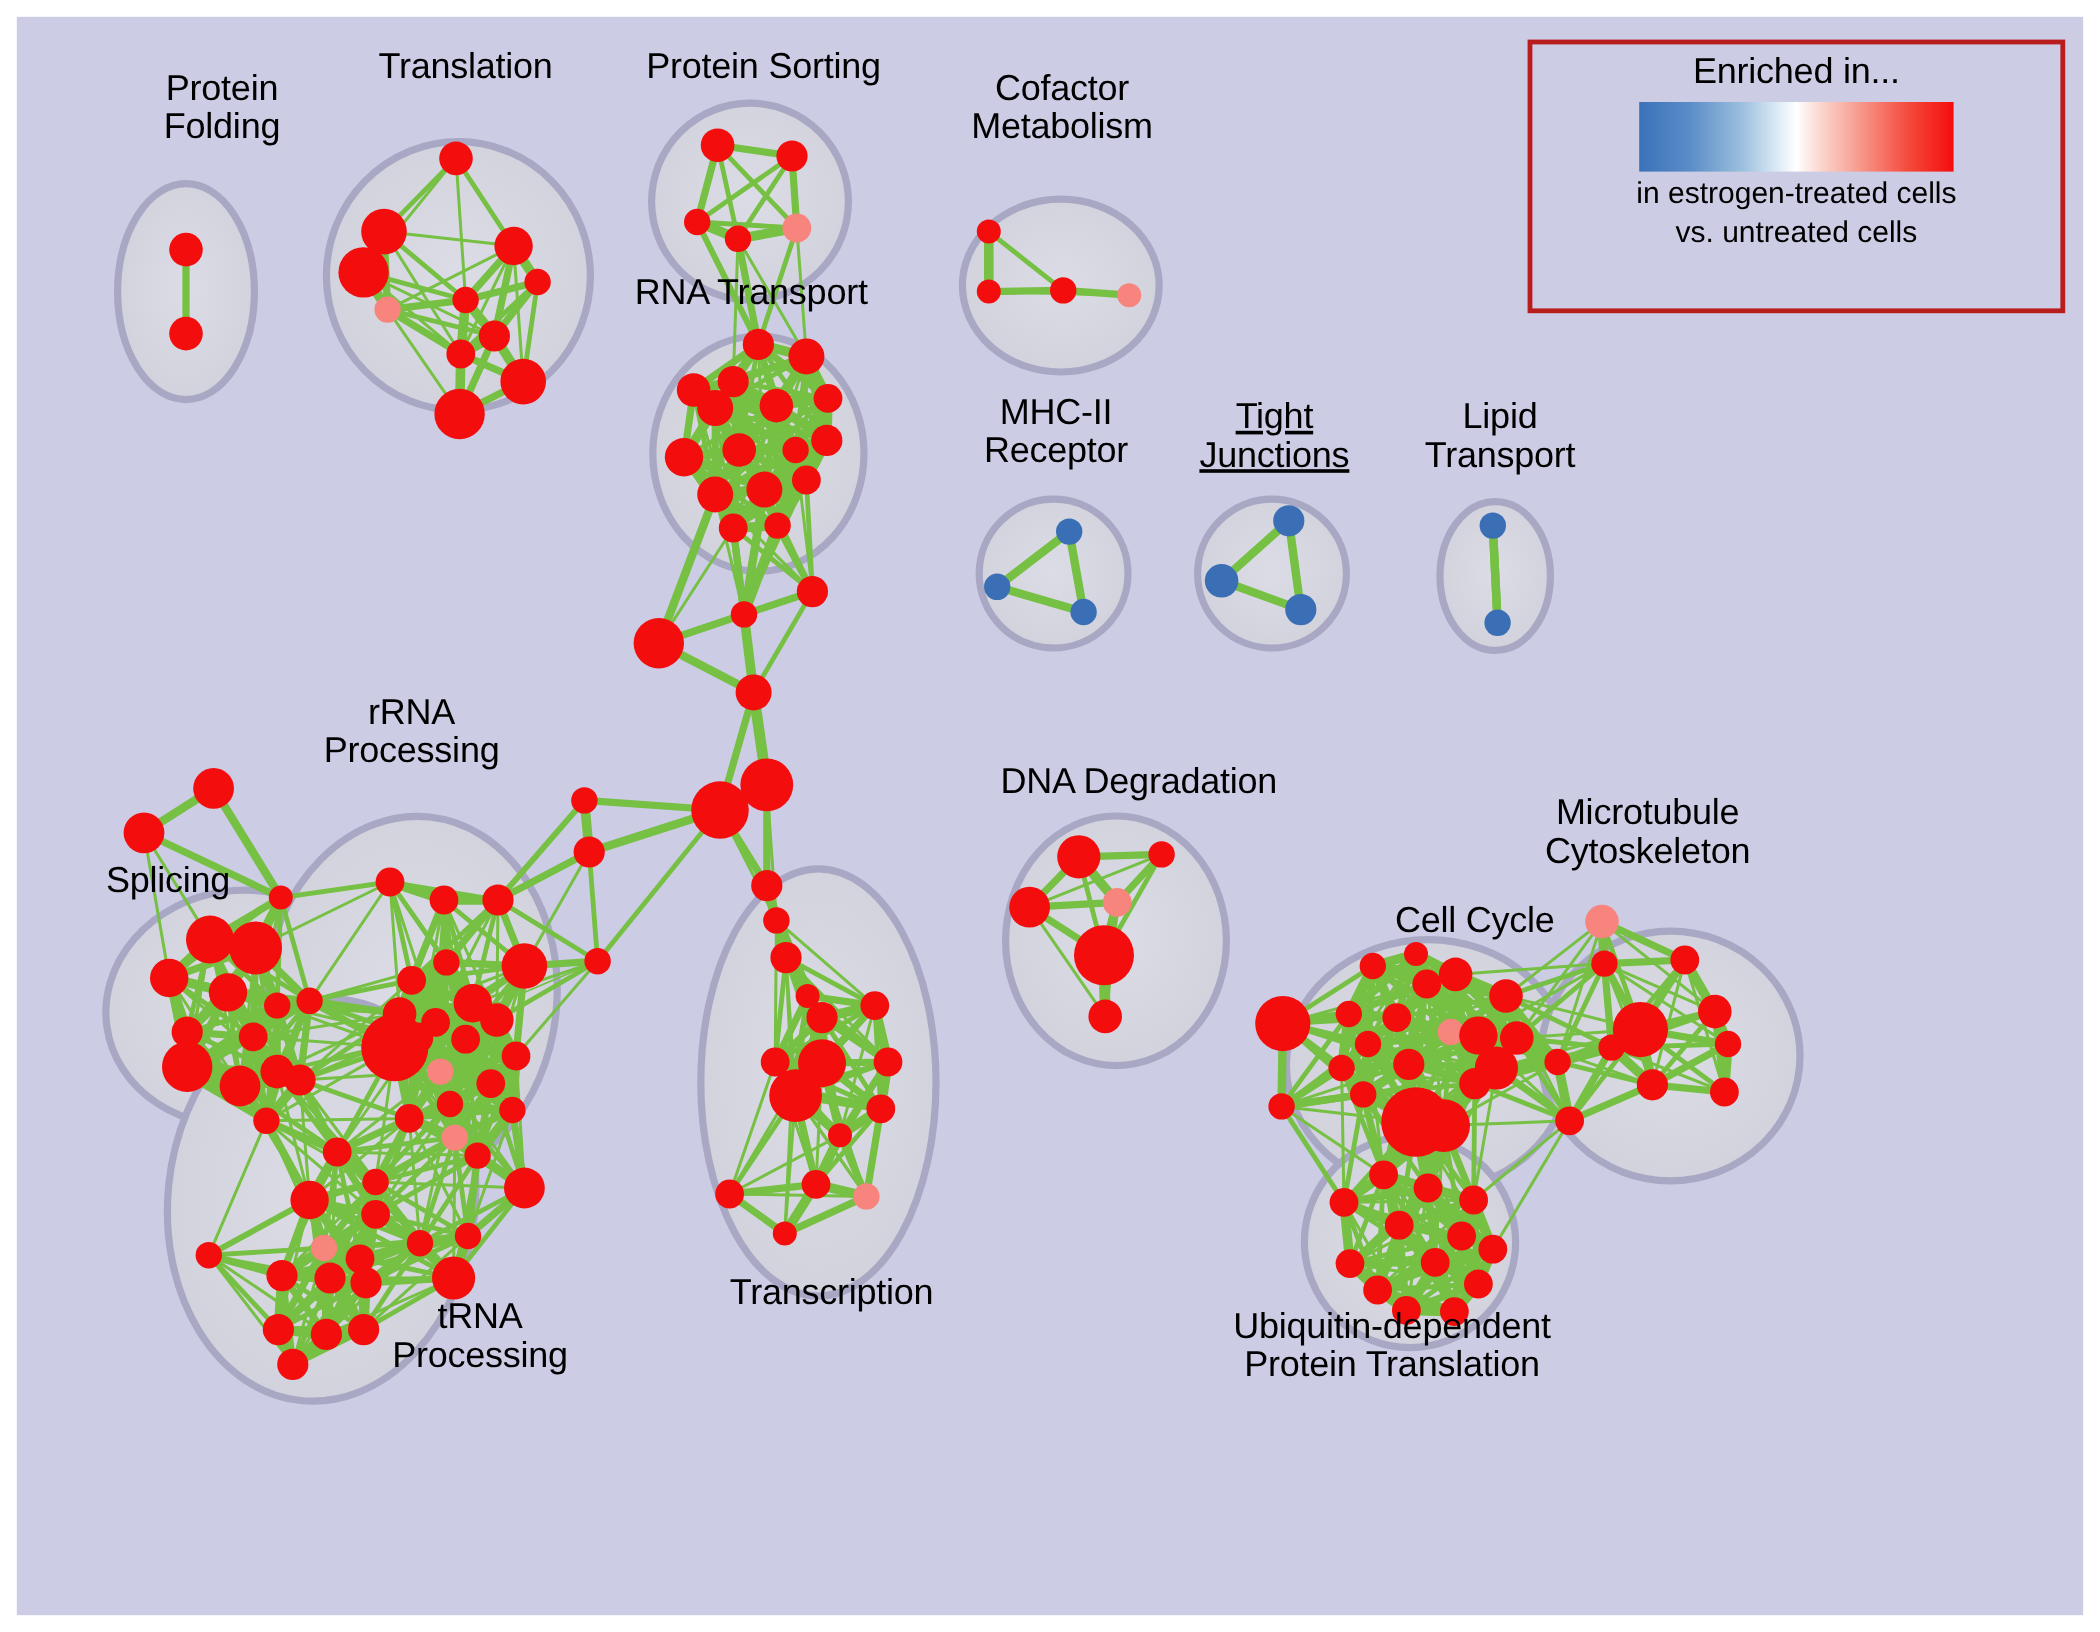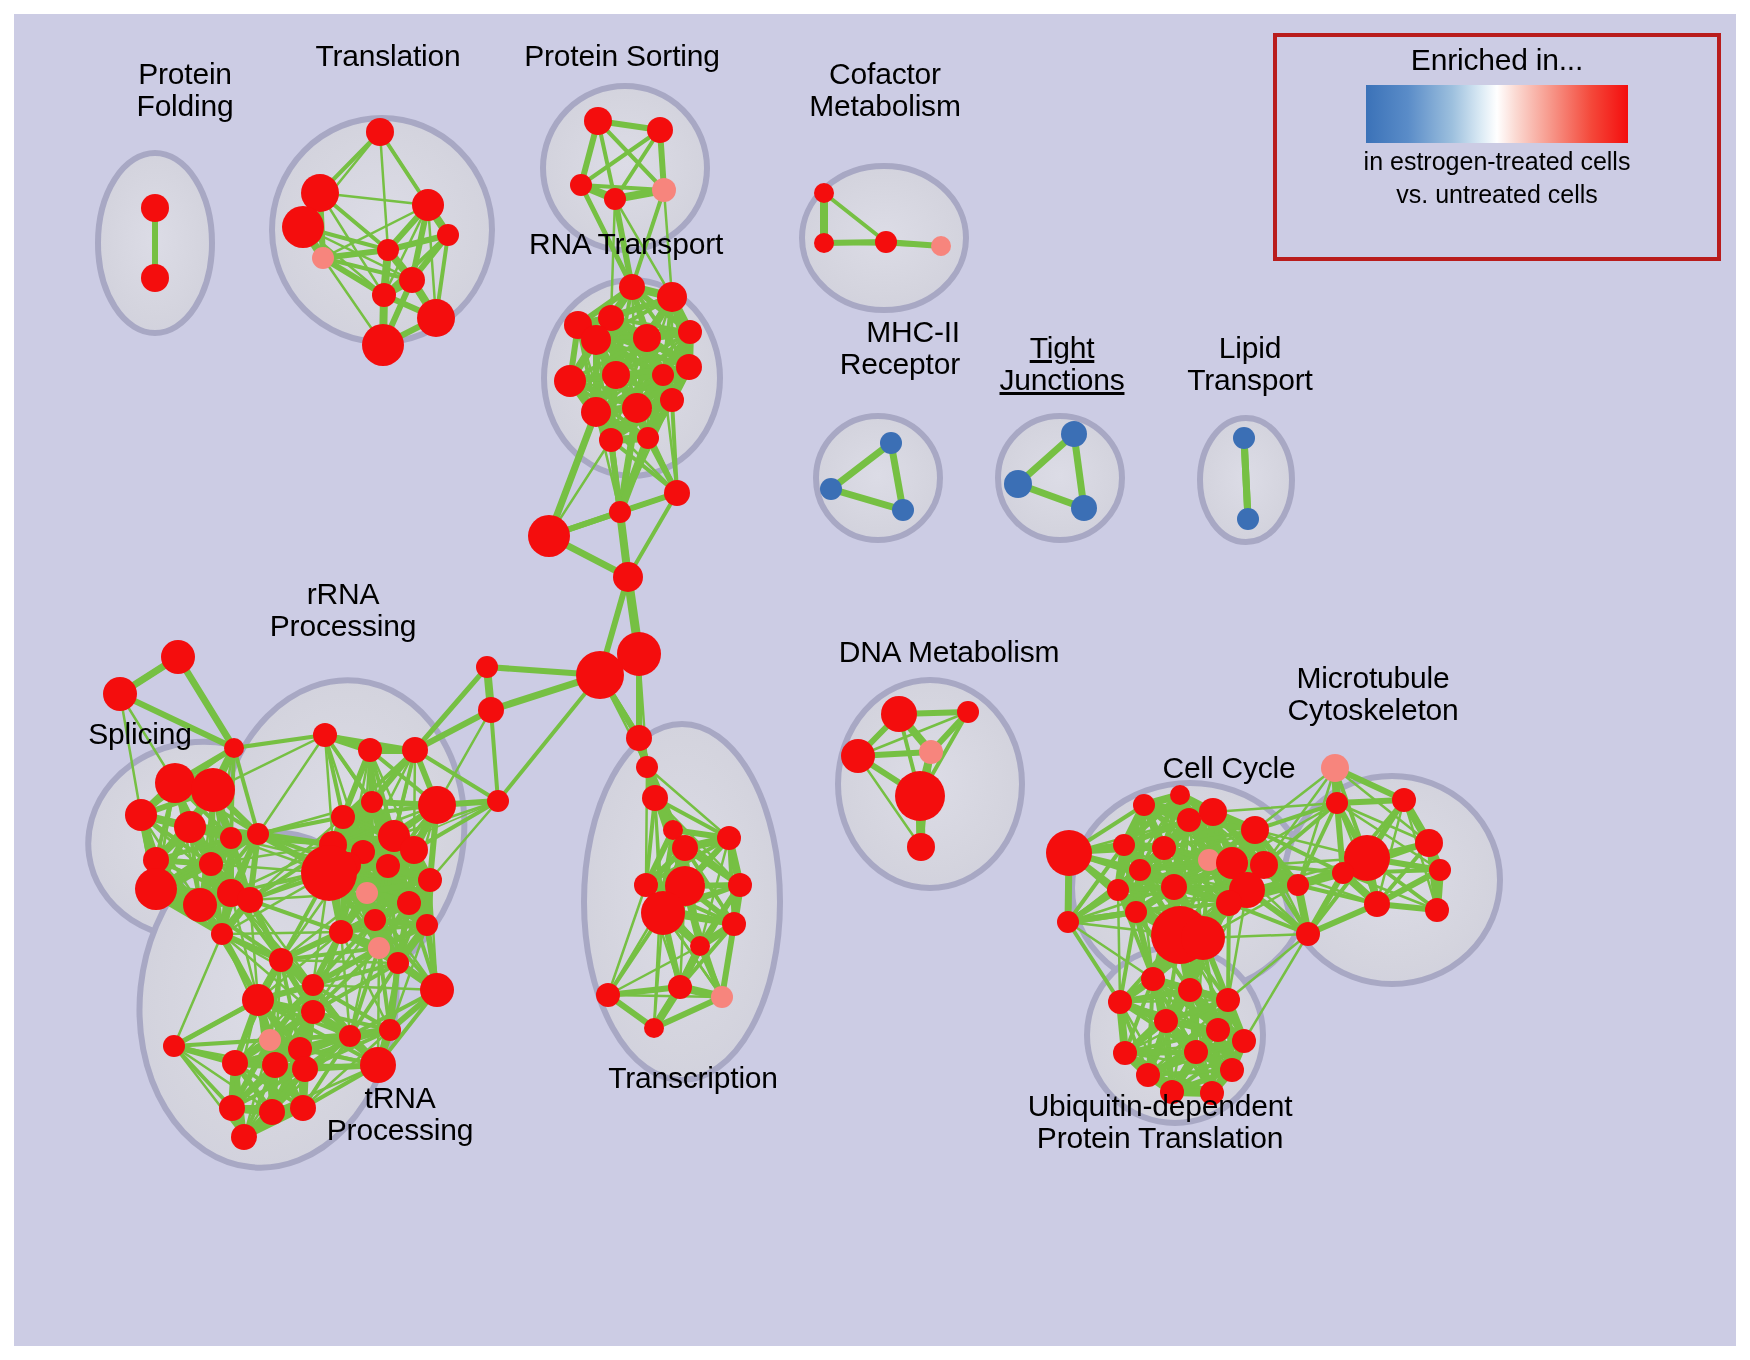--- a/index.html
+++ b/index.html
@@ -1409,37 +1409,37 @@
         <circle cx="1232" cy="1070" r="12" fill="#f40d0d"></circle>
         <circle cx="1172" cy="1092" r="12" fill="#f40d0d"></circle>
         <circle cx="1212" cy="1093" r="12" fill="#f40d0d"></circle>
       </g>
   </svg>
 
   <div id="labels">
       <div class="cl-label" style="left: 90px; top: 58px; width: 190px;">Protein
 Folding</div>
       <div class="cl-label" style="left: 288px; top: 40px; width: 200px;">Translation</div>
-      <div class="cl-label" style="left: 497px; top: 40px; width: 250px;">Protein Sorting</div>
+      <div class="cl-label" style="left: 484px; top: 40px; width: 250px; text-align: right;">Protein Sorting</div>
       <div class="cl-label" style="left: 498px; top: 228px; width: 256px;">RNA Transport</div>
       <div class="cl-label" style="left: 790px; top: 58px; width: 190px;">Cofactor
 Metabolism</div>
-      <div class="cl-label" style="left: 800px; top: 316px; width: 160px; text-align: right;">MHC-II
+      <div class="cl-label" style="left: 800px; top: 328px; width: 160px;">MHC-II
 Receptor</div>
       <div class="cl-label" style="left: 988px; top: 332px; width: 148px; text-decoration: underline;">Tight
 Junctions</div>
       <div class="cl-label" style="left: 1172px; top: 332px; width: 156px;">Lipid
 Transport</div>
       <div class="cl-label" style="left: 60px; top: 718px; width: 160px;">Splicing</div>
       <div class="cl-label" style="left: 248px; top: 578px; width: 190px;">rRNA
 Processing</div>
       <div class="cl-label" style="left: 310px; top: 1082px; width: 180px;">tRNA
 Processing</div>
       <div class="cl-label" style="left: 580px; top: 1062px; width: 226px;">Transcription</div>
-      <div class="cl-label" style="left: 822px; top: 636px; width: 254px;">DNA Metabolism</div>
+      <div class="cl-label" style="left: 822px; top: 636px; width: 254px;">DNA Degradation</div>
       <div class="cl-label" style="left: 1139px; top: 752px; width: 180px;">Cell Cycle</div>
       <div class="cl-label" style="left: 1248px; top: 662px; width: 250px;">Microtubule
 Cytoskeleton</div>
       <div class="cl-label" style="left: 1000px; top: 1090px; width: 320px;">Ubiquitin-dependent
 Protein Translation</div>
     </div>
 
   <div id="legend">
     <div class="lg-title">Enriched in...</div>
     <div class="lg-bar"></div>

